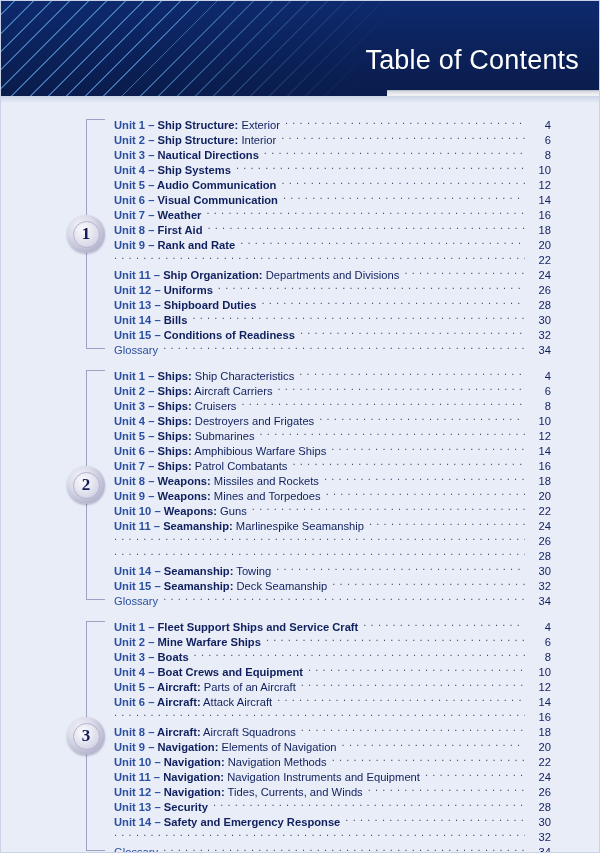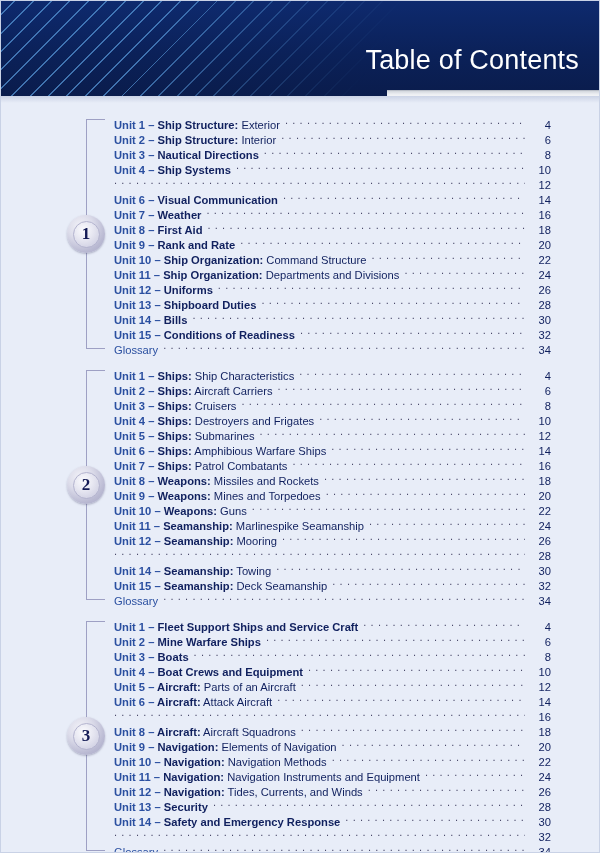--- a/index.html
+++ b/index.html
@@ -241,20 +241,21 @@
           <span class="e-label"><span class="e-unit">Unit 3 – </span><span class="e-cat">Nautical Directions</span><span class="e-title"></span></span>
           <span class="e-dots"></span>
           <span class="e-page">8</span>
         </div>
         <div class="entry">
           <span class="e-label"><span class="e-unit">Unit 4 – </span><span class="e-cat">Ship Systems</span><span class="e-title"></span></span>
           <span class="e-dots"></span>
           <span class="e-page">10</span>
         </div>
         <div class="entry">
+          <span class="e-label"><span class="e-unit">Unit 5 – </span><span class="e-cat">Audio Communication</span><span class="e-title"></span></span>
           <span class="e-dots"></span>
           <span class="e-page">12</span>
         </div>
         <div class="entry">
           <span class="e-label"><span class="e-unit">Unit 6 – </span><span class="e-cat">Visual Communication</span><span class="e-title"></span></span>
           <span class="e-dots"></span>
           <span class="e-page">14</span>
         </div>
         <div class="entry">
           <span class="e-label"><span class="e-unit">Unit 7 – </span><span class="e-cat">Weather</span><span class="e-title"></span></span>
@@ -265,21 +266,20 @@
           <span class="e-label"><span class="e-unit">Unit 8 – </span><span class="e-cat">First Aid</span><span class="e-title"></span></span>
           <span class="e-dots"></span>
           <span class="e-page">18</span>
         </div>
         <div class="entry">
           <span class="e-label"><span class="e-unit">Unit 9 – </span><span class="e-cat">Rank and Rate</span><span class="e-title"></span></span>
           <span class="e-dots"></span>
           <span class="e-page">20</span>
         </div>
         <div class="entry">
-          <span class="e-label"><span class="e-unit">Unit 10 – </span><span class="e-cat">Ship Organization:</span><span class="e-title"> Command Structure</span></span>
           <span class="e-dots"></span>
           <span class="e-page">22</span>
         </div>
         <div class="entry">
           <span class="e-label"><span class="e-unit">Unit 11 – </span><span class="e-cat">Ship Organization:</span><span class="e-title"> Departments and Divisions</span></span>
           <span class="e-dots"></span>
           <span class="e-page">24</span>
         </div>
         <div class="entry">
           <span class="e-label"><span class="e-unit">Unit 12 – </span><span class="e-cat">Uniforms</span><span class="e-title"></span></span>
@@ -367,21 +367,20 @@
           <span class="e-label"><span class="e-unit">Unit 10 – </span><span class="e-cat">Weapons:</span><span class="e-title"> Guns</span></span>
           <span class="e-dots"></span>
           <span class="e-page">22</span>
         </div>
         <div class="entry">
           <span class="e-label"><span class="e-unit">Unit 11 – </span><span class="e-cat">Seamanship:</span><span class="e-title"> Marlinespike Seamanship</span></span>
           <span class="e-dots"></span>
           <span class="e-page">24</span>
         </div>
         <div class="entry">
-          <span class="e-label"><span class="e-unit">Unit 12 – </span><span class="e-cat">Seamanship:</span><span class="e-title"> Mooring</span></span>
           <span class="e-dots"></span>
           <span class="e-page">26</span>
         </div>
         <div class="entry">
           <span class="e-dots"></span>
           <span class="e-page">28</span>
         </div>
         <div class="entry">
           <span class="e-label"><span class="e-unit">Unit 14 – </span><span class="e-cat">Seamanship:</span><span class="e-title"> Towing</span></span>
           <span class="e-dots"></span>

